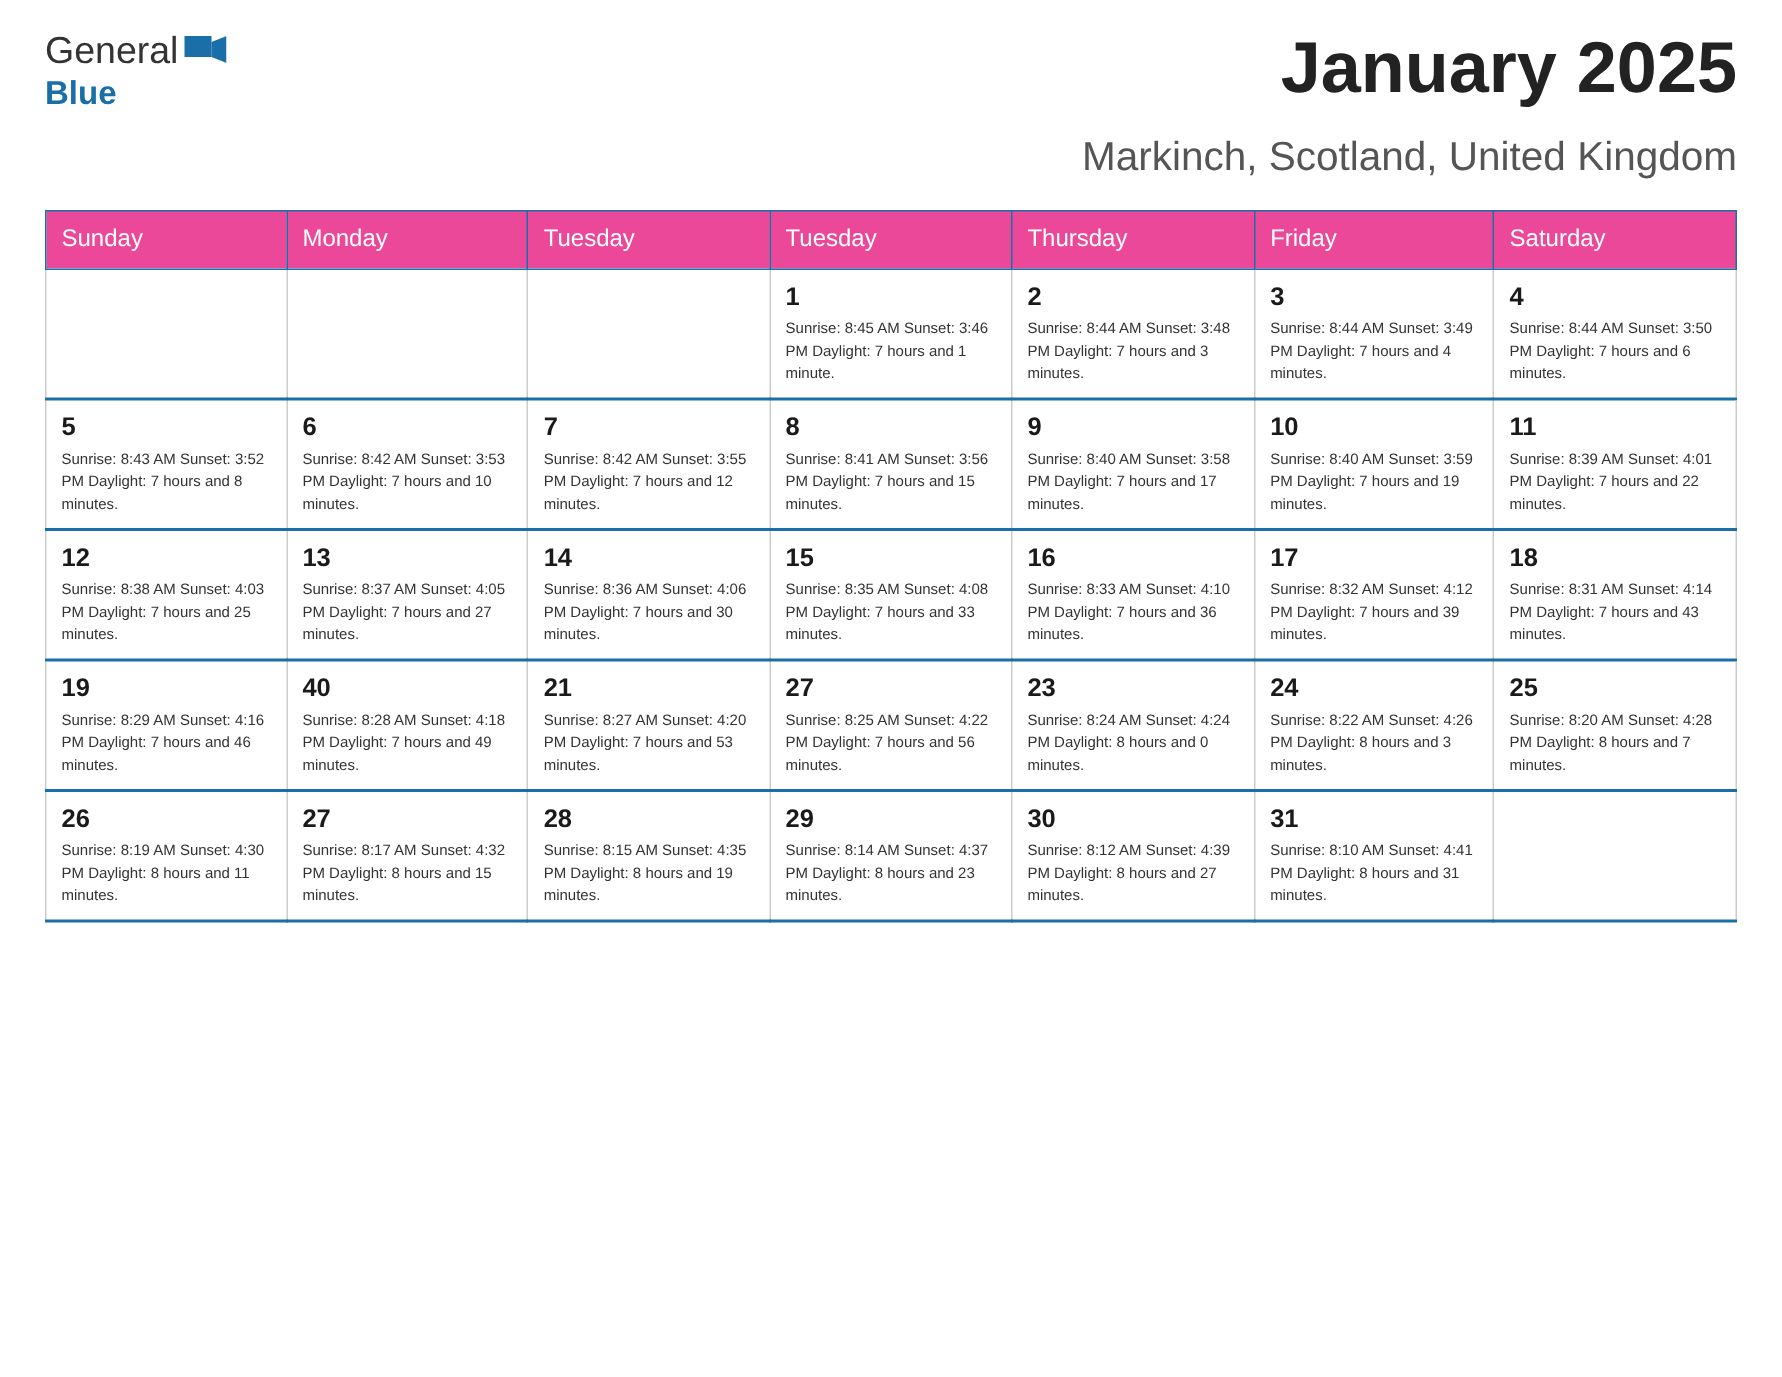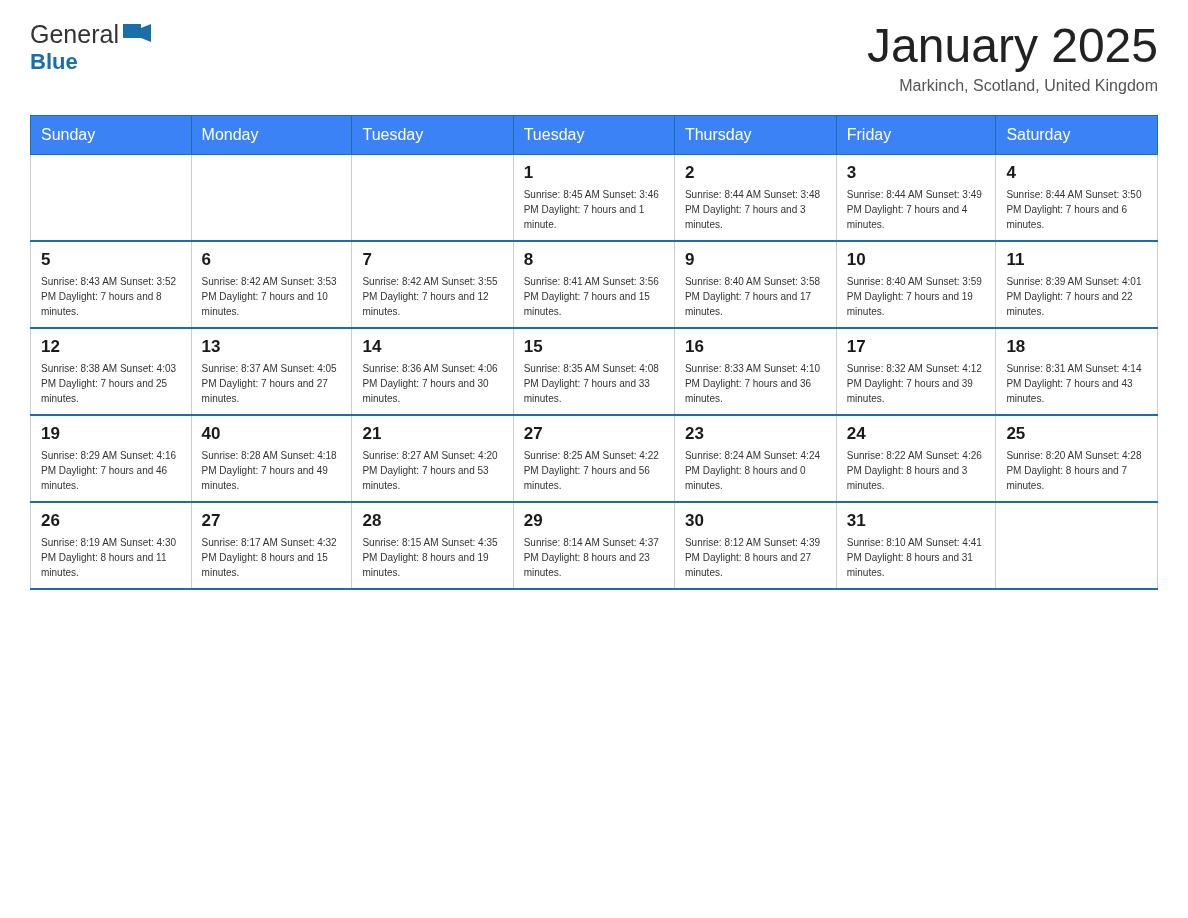--- a/index.html
+++ b/index.html
@@ -20,36 +20,36 @@
     .logo {
       display: flex;
       align-items: center;
       gap: 0px;
     }
     .title-section {
       text-align: right;
     }
     .month-title {
       font-size: 48px;
-      font-weight: normal;
+      font-weight: bold;
       color: #222;
       line-height: 1.1;
     }
     .location {
-      font-size: 16px;
+      font-size: 27px;
       color: #555;
-      margin-top: 4px;
+      margin-top: 16px;
     }
     .calendar {
       width: 100%;
       border-collapse: collapse;
       border: 1px solid #aaa;
     }
     .calendar thead th {
-      background-color: #3b82f6;
+      background-color: #ec4899;
       color: #fff;
       font-size: 16px;
       font-weight: normal;
       padding: 10px 10px;
       border: 1px solid #1a6fa8;
       text-align: left;
     }
     .calendar tbody td {
       vertical-align: top;
       border: 1px solid #ccc;

